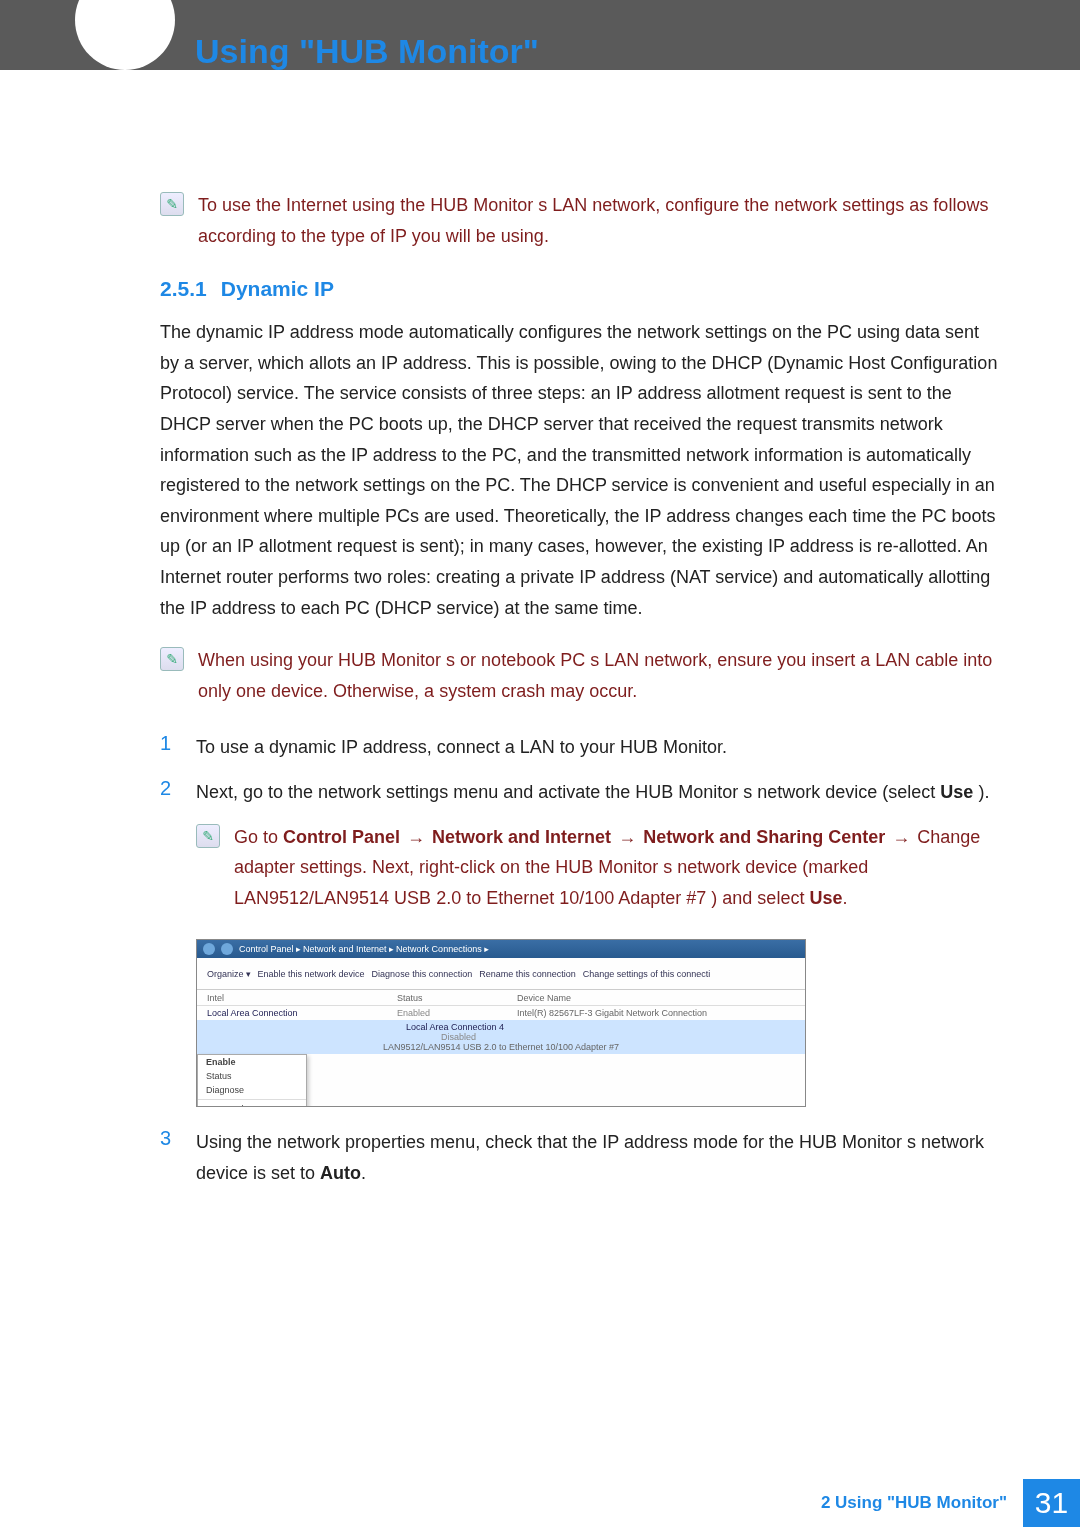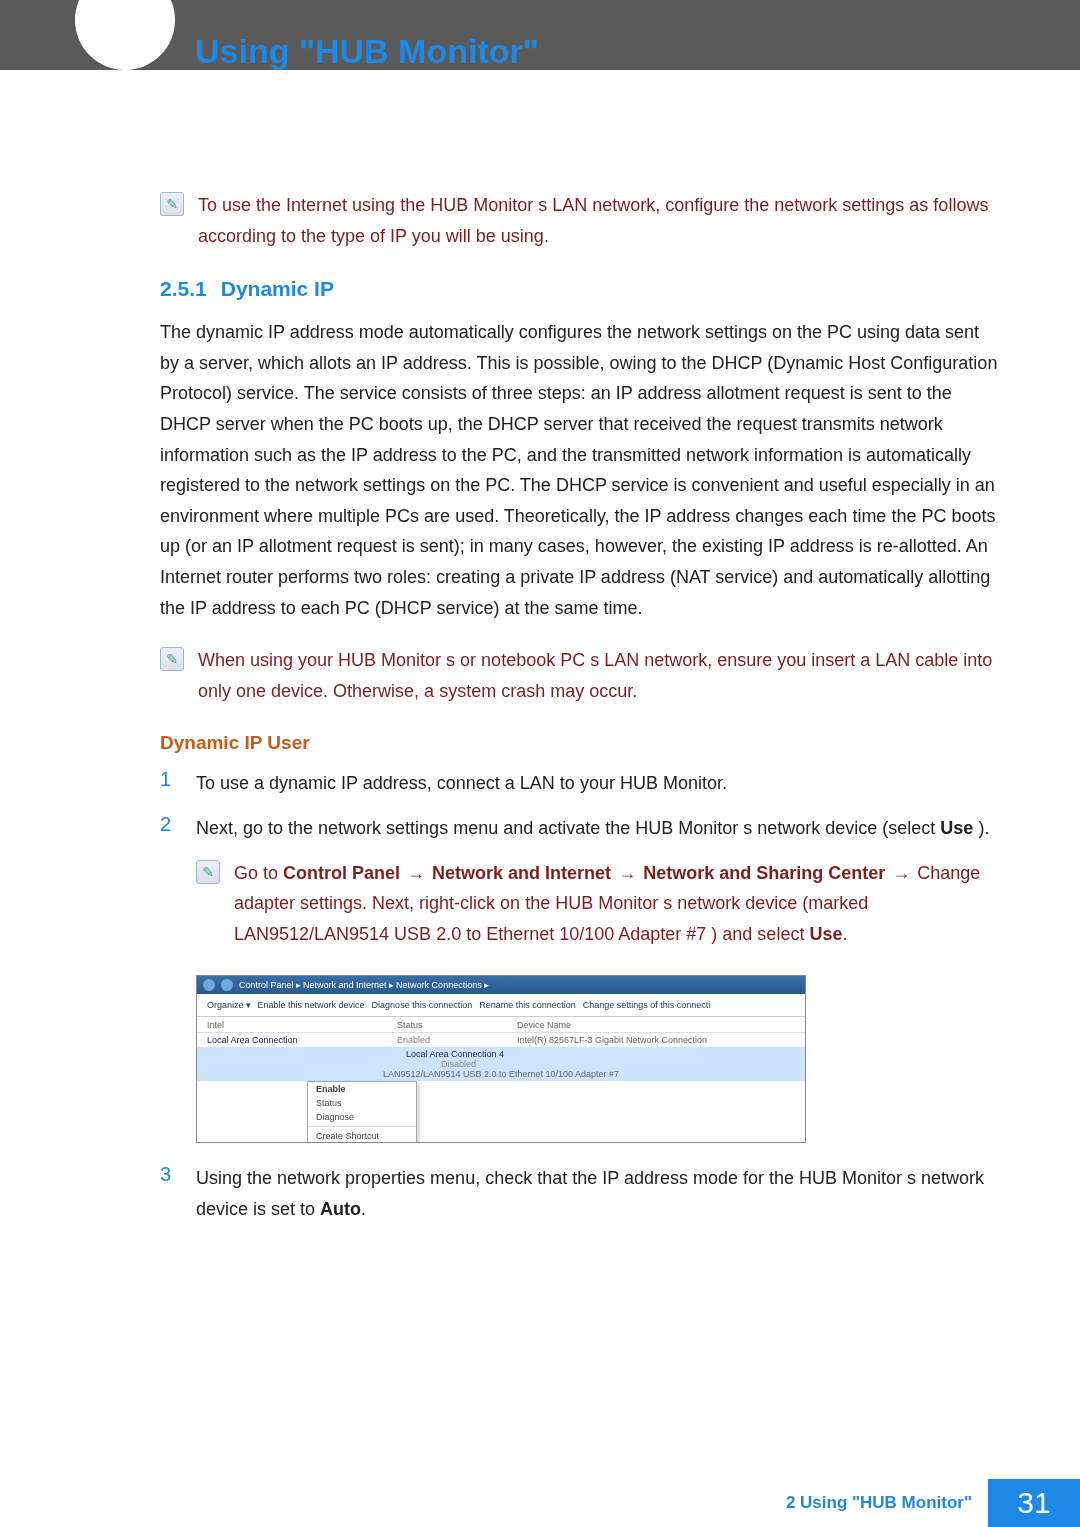--- a/index.html
+++ b/index.html
@@ -117,55 +117,55 @@
     overflow: hidden;
   }
   .sb-titlebar {
     height: 18px;
     background: linear-gradient(#3a6ea5, #285a8f);
     display:flex;align-items:center;gap:6px;padding:0 6px;color:#fff;
   }
   .sb-nav { width:12px;height:12px;border-radius:50%;background:#6fa8dc; }
   .sb-path { font-size:9px; }
   .sb-toolbar {
-    height:23px;border-bottom:1px solid #ccc;display:flex;gap:7px;
+    height:32px;border-bottom:1px solid #ccc;display:flex;gap:7px;
     align-items:center;padding:0 10px;font-size:9px;color:#335;
   }
   .sb-cols {
     height:16px;border-bottom:1px solid #ddd;display:flex;
     padding:0 10px;font-size:9px;color:#666;align-items:center;
   }
   .sb-col-name{width:190px;} .sb-col-status{width:120px;} .sb-col-dev{flex:1;}
   .sb-row {
     display:flex;padding:2px 10px;font-size:9px;align-items:center;
   }
   .sb-row .nm{width:190px;color:#225;} .sb-row .st{width:120px;color:#888;}
   .sb-row .dv{flex:1;color:#666;}
   .sb-row.sel{background:#cde4ff;flex-direction:column;}
   .sb-menu {
-    margin-left:110px;width:110px;border:1px solid #aaa;background:#fff;
+    width:110px;border:1px solid #aaa;background:#fff;
     box-shadow:2px 2px 4px rgba(0,0,0,.2);font-size:9px;
   }
   .sb-menu div{padding:2px 8px;}
   .sb-menu .en{font-weight:bold;}
   .sb-menu .sep{border-top:1px solid #ddd;margin:2px 0;padding:0;height:0;}
   .footer {
     position: absolute;
     bottom: 0;
     right: 0;
     display:flex;align-items:center;height:48px;
   }
   .footer-text {
     font-size: 17px;
     font-weight: bold;
     color: #1e88e5;
     padding-right: 16px;
   }
   .footer-pagebox {
-    width: 92px;height:48px;background:#1e88e5;color:#fff;
+    width: 57px;height:48px;background:#1e88e5;color:#fff;
     display:flex;align-items:center;justify-content:center;
     font-size:30px;
   }
 </style>
 </head>
 <body>
 
 <div class="header-bar"></div>
 <div class="header-circle"></div>
 <div class="header-title">Using "HUB Monitor"</div>
@@ -181,21 +181,20 @@
     <span class="num">2.5.1</span><span>Dynamic IP</span>
   </div>
 
   <div class="para">The dynamic IP address mode automatically configures the network settings on the PC using data sent by a server, which allots an IP address. This is possible, owing to the  DHCP (Dynamic Host Configuration Protocol)  service. The service consists of three steps: an IP address allotment request is sent to the DHCP server when the PC boots up, the DHCP server that received the request transmits network information such as the IP address to the PC, and the transmitted network information is automatically registered to the network settings on the PC. The DHCP service is convenient and useful especially in an environment where multiple PCs are used. Theoretically, the IP address changes each time the PC boots up (or an IP allotment request is sent); in many cases, however, the existing IP address is re-allotted. An Internet router performs two roles: creating a private IP address (NAT service) and automatically allotting the IP address to each PC (DHCP service) at the same time.</div>
 
   <div class="note-row">
     <div class="note-icon">✎</div>
     <div class="body-text">When using your HUB Monitor s or notebook PC s LAN network, ensure you insert a LAN cable into only one device. Otherwise, a system crash may occur.</div>
   </div>
 
-  <div class="sub-heading">Dynamic IP User</div>
 
   <div class="step-list">
 
     <div class="step-row">
       <div class="step-num">1</div>
       <div class="step-text">To use a dynamic IP address, connect a LAN to your HUB Monitor.</div>
     </div>
 
     <div class="step-row">
       <div class="step-num">2</div>

